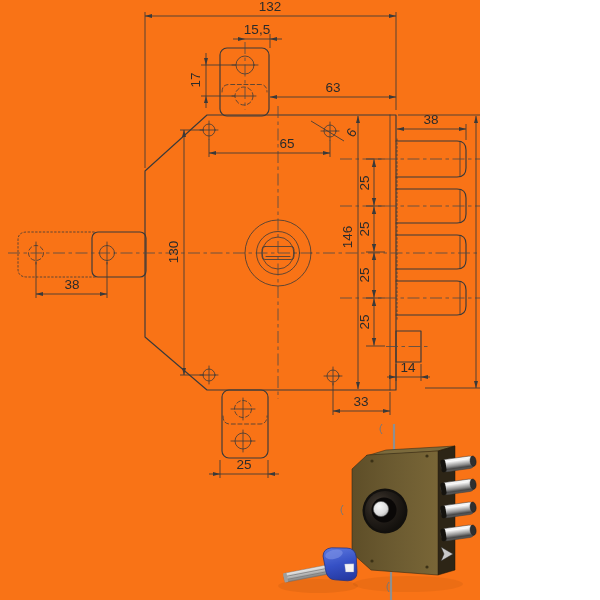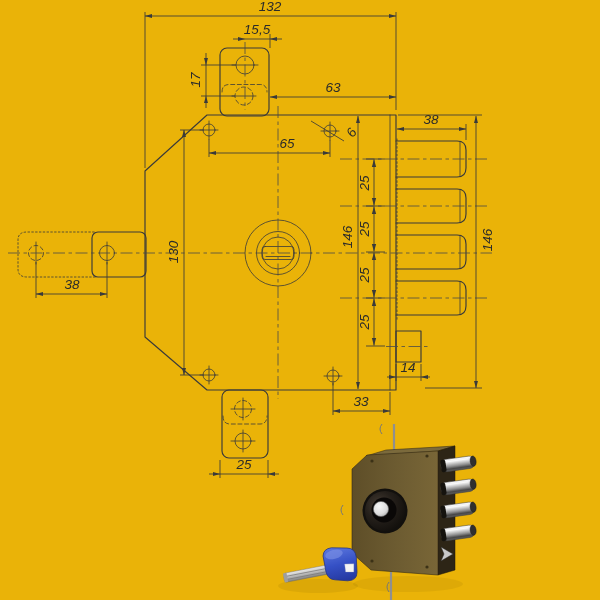--- a/index.html
+++ b/index.html
@@ -1,17 +1,17 @@
 <!DOCTYPE html>
 <html><head>
 <meta charset="utf-8">
 <style>
   html,body{margin:0;padding:0;background:#ffffff;}
-  .stage{position:relative;width:600px;height:600px;background:#eab308;overflow:hidden;
-         font-family:"Liberation Sans",sans-serif;font-style:italic;}
+  .stage{position:relative;width:480px;height:600px;background:#f97316;overflow:hidden;
+         font-family:"Liberation Sans",sans-serif;}
   svg{display:block}
   
   .ln{fill:none;stroke:#3a3a3a;stroke-width:1.15;stroke-linejoin:round;stroke-linecap:round}
   .thin{stroke-width:0.8}
   
   .dim{fill:none;stroke:#3a3a3a;stroke-width:0.85;stroke-linecap:butt}
   
   .cl{fill:none;stroke:#4a4a4a;stroke-width:0.8;stroke-dasharray:12 3.5 3.5 3.5}
   
   .hid{stroke-dasharray:4 2.6}

